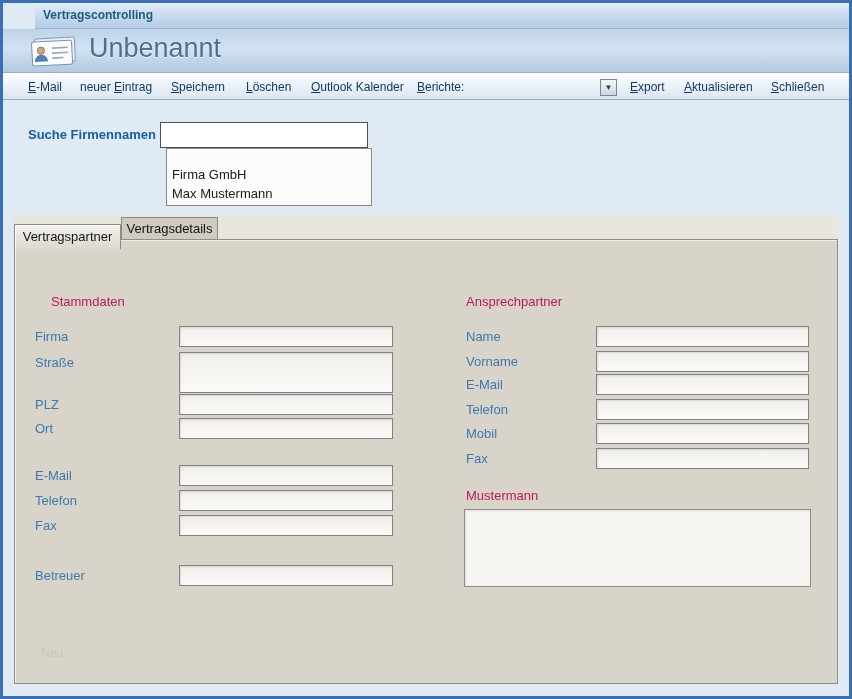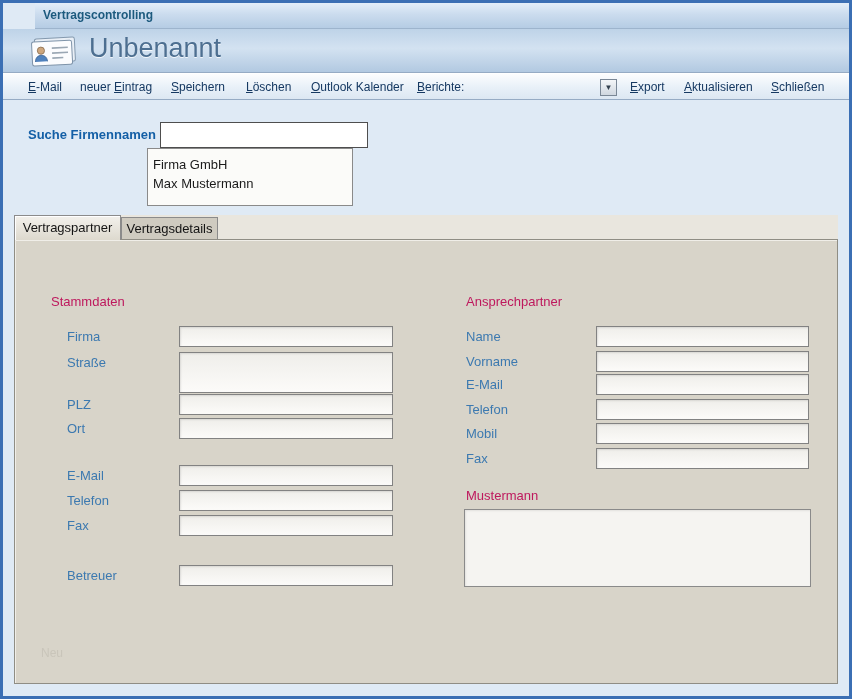--- a/index.html
+++ b/index.html
@@ -57,56 +57,56 @@
   .search-label{
     position:absolute;left:25px;top:119px;height:26px;line-height:26px;
     font-size:13px;font-weight:bold;color:#135fa6;
   }
   .search-input{
     position:absolute;left:157px;top:119px;width:208px;height:26px;
     border:1px solid #4e4e4e;background:#ffffff;font-size:13px;padding:2px 4px;
     font-family:"Liberation Sans","DejaVu Sans",sans-serif;color:#222;
   }
   .suggest{
-    position:absolute;left:144px;top:145px;width:206px;height:58px;
-    background:#fbfbf9;border:1px solid #8a8a8a;padding-top:6px;
+    position:absolute;left:163px;top:145px;width:206px;height:58px;
+    background:#fbfbf9;border:1px solid #8a8a8a;padding-top:16px;
   }
   .suggest .item{
     height:19px;line-height:19px;padding:0 5px;font-size:13px;color:#1b1b1b;cursor:default;
   }
 
   
   .tabstrip{
     position:absolute;left:11px;top:212px;width:824px;height:24px;
     background:#e9e6de;
   }
   .tab{
     position:absolute;font-size:13px;color:#141414;text-align:center;cursor:default;
     border:1px solid #8b8b8b;border-bottom:none;
   }
   .tab.active{
-    left:11px;top:212px;width:107px;height:25px;line-height:24px;z-index:3;
+    left:11px;top:221px;width:107px;height:25px;line-height:24px;z-index:3;
     background:linear-gradient(180deg,#f3f1ec 0%,#ddd9ce 100%);
     box-shadow:inset 1px 1px 0 #ffffff;
   }
   .tab.inactive{
     left:118px;top:214px;width:97px;height:22px;line-height:21px;z-index:1;
     background:#cfcbc0;
   }
   .tabpanel{
     position:absolute;left:11px;top:236px;width:824px;height:445px;
     background:#d8d4c9;border:1px solid #8f8d84;
     box-shadow:inset 1px 1px 0 #f0eee8;z-index:2;
   }
 
   
   .heading{position:absolute;font-size:13px;font-weight:normal;color:#be185d;}
   .f-row{position:absolute;left:0;right:0;height:21px;}
   .f-row label{position:absolute;top:3px;font-size:13px;color:#3c79b0;}
-  .col-l label{left:52px;}
+  .col-l label{left:20px;}
   .col-r label{left:451px;}
   .box{
     position:absolute;border:1px solid #828282;
     background:linear-gradient(180deg,#efeeea,#fcfbf9);
     box-shadow:inset 1px 1px 2px rgba(0,0,0,.10);
     font-size:13px;padding:1px 4px;color:#222;resize:none;
     font-family:"Liberation Sans","DejaVu Sans",sans-serif;
   }
   .col-l .box{left:164px;width:214px;height:21px;}
   .col-r .box{left:581px;width:213px;height:21px;}

